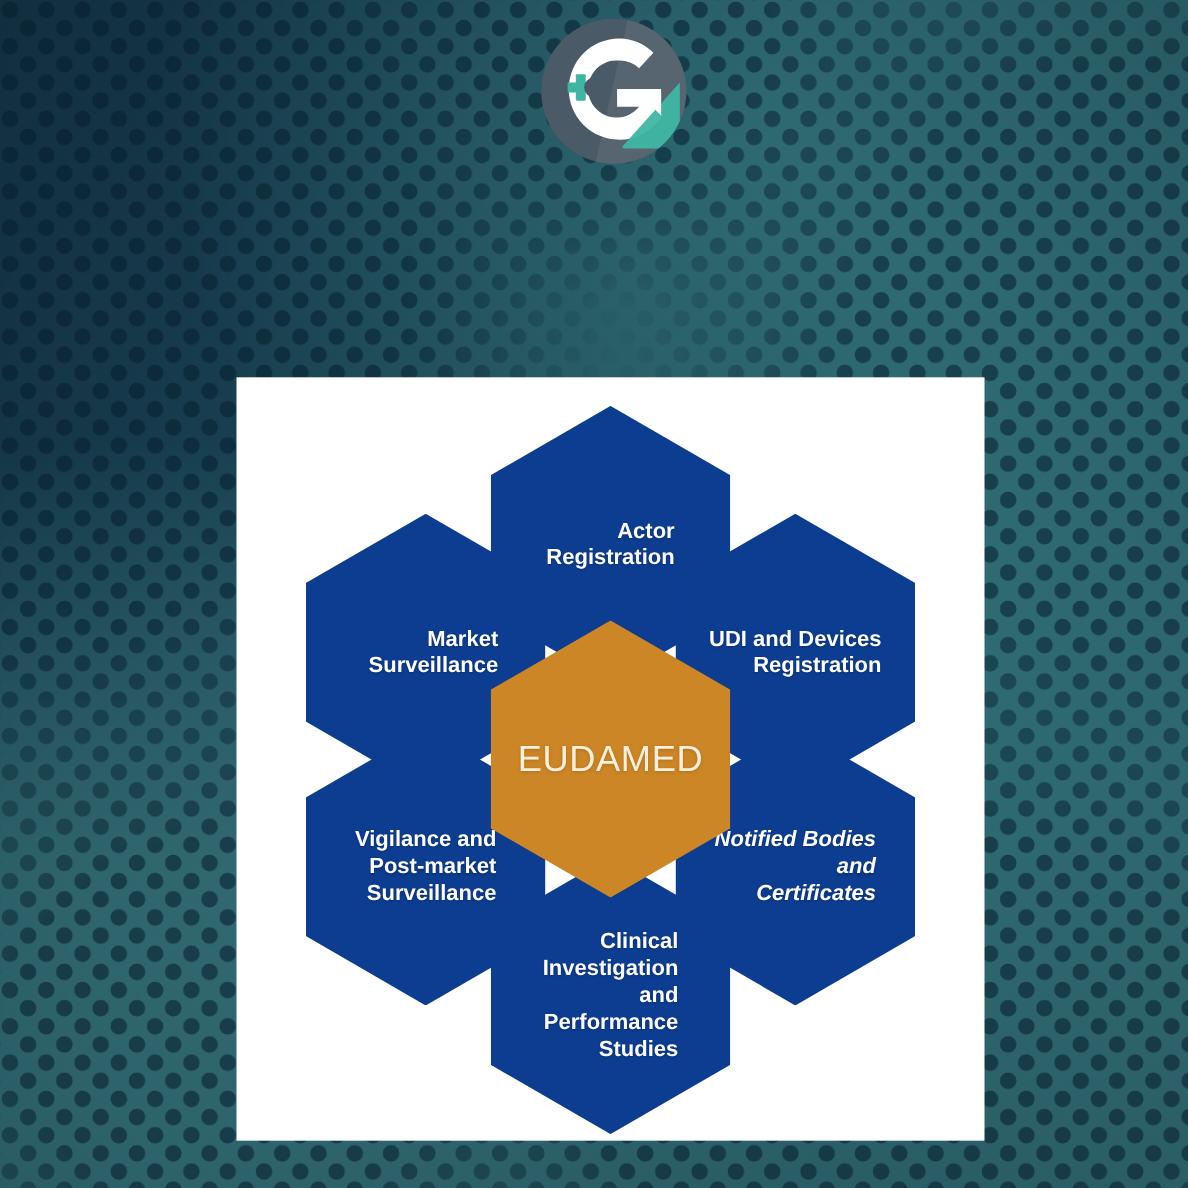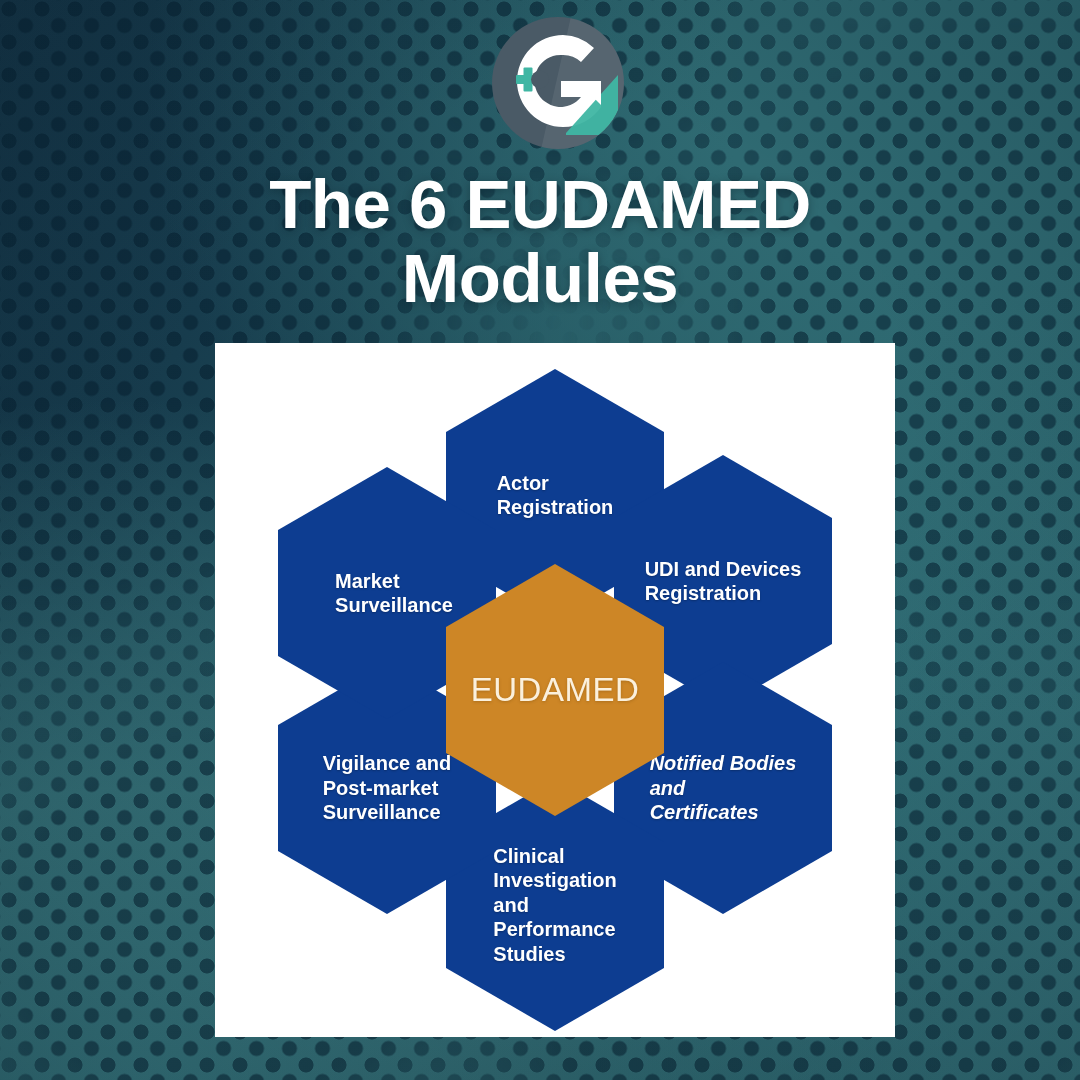--- a/index.html
+++ b/index.html
@@ -111,36 +111,36 @@
     padding: 0 22px;
   }
   .hex-blue   { background: #0d3d91; }
   .hex-center { background: #cd8626; }
 
   .hex-label {
     color: #ffffff;
     font-weight: bold;
     font-size: 20px;
     line-height: 1.22;
-    text-align: left;
+    text-align: right;
     white-space: pre-line;
     text-shadow: 0 1px 2px rgba(0,0,0,0.25);
   }
   .hex-center .hex-label {
     color: #fbf0dc;
     font-size: 33px;
     font-weight: normal;
     letter-spacing: 0.5px;
     text-shadow: 0 1px 3px rgba(110,66,8,0.35);
   }
 
   
   .pos-center { left: 231px; top: 221px; }
   .pos-top    { left: 231px; top:  26px; }
-  .pos-tr     { left: 399px; top: 112px; }
+  .pos-tr     { left: 399px; top: 124px; }
   .pos-br     { left: 399px; top: 319px; font-style: italic; }
   .pos-bottom { left: 231px; top: 436px; }
   .pos-bl     { left:  63px; top: 319px; }
   .pos-tl     { left:  63px; top: 124px; padding-left: 36px; }
 </style>
 </head>
 <body>
 
 <div id="stage">
 
@@ -190,24 +190,20 @@
         <g fill="#3fb6a3">
           <rect x="28" y="62" width="24" height="9" rx="1"></rect>
           <rect x="35.5" y="54.5" width="9" height="24" rx="1"></rect>
         </g>
 
         <circle cx="52" cy="66.5" r="9" fill="#4a5a66"></circle>
       </g>
     </svg>
   </div>
 
-  <div class="title">
-    <span class="l1">The 6 EUDAMED</span>
-    <span class="l2">Modules</span>
-  </div>
 
   <div class="card">
     <div class="hexwrap">
 
       <div class="hex hex-blue pos-top">
         <span class="hex-label">Actor
 Registration</span>
       </div>
 
       <div class="hex hex-blue pos-tr">

